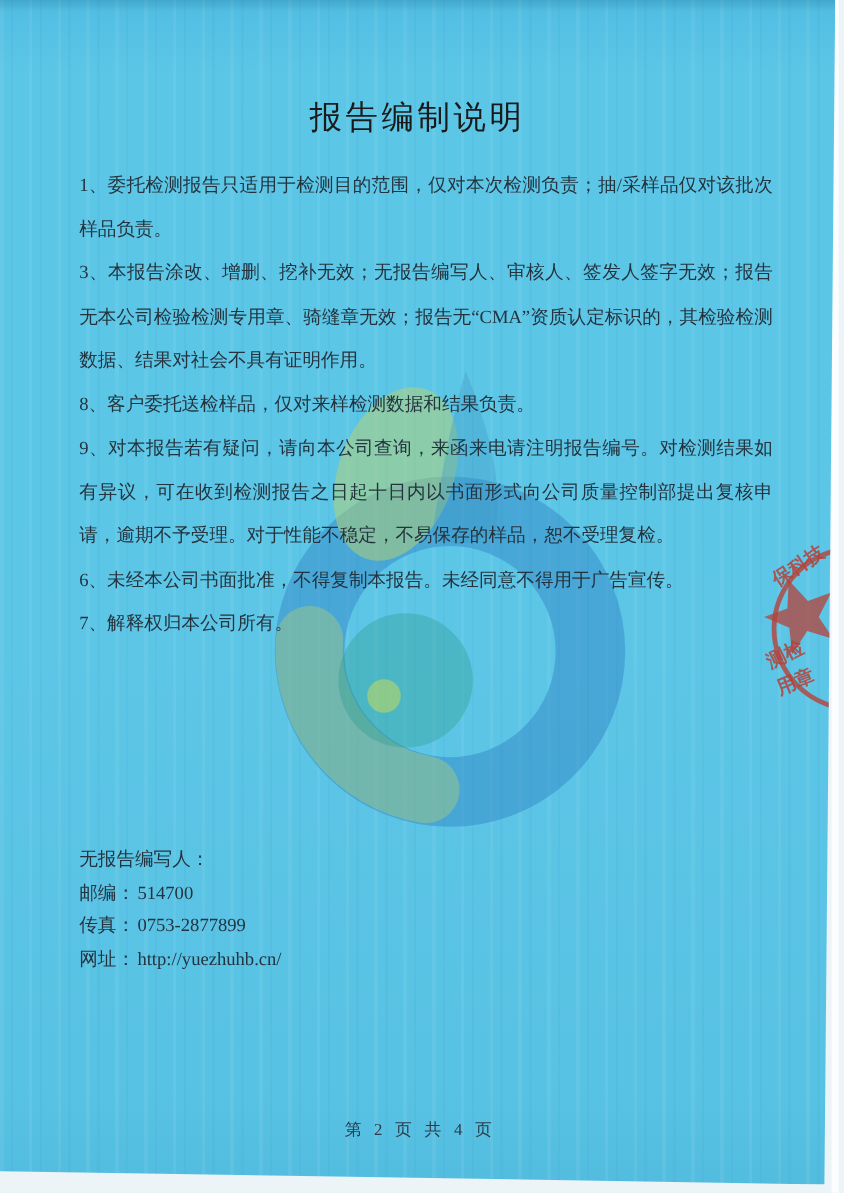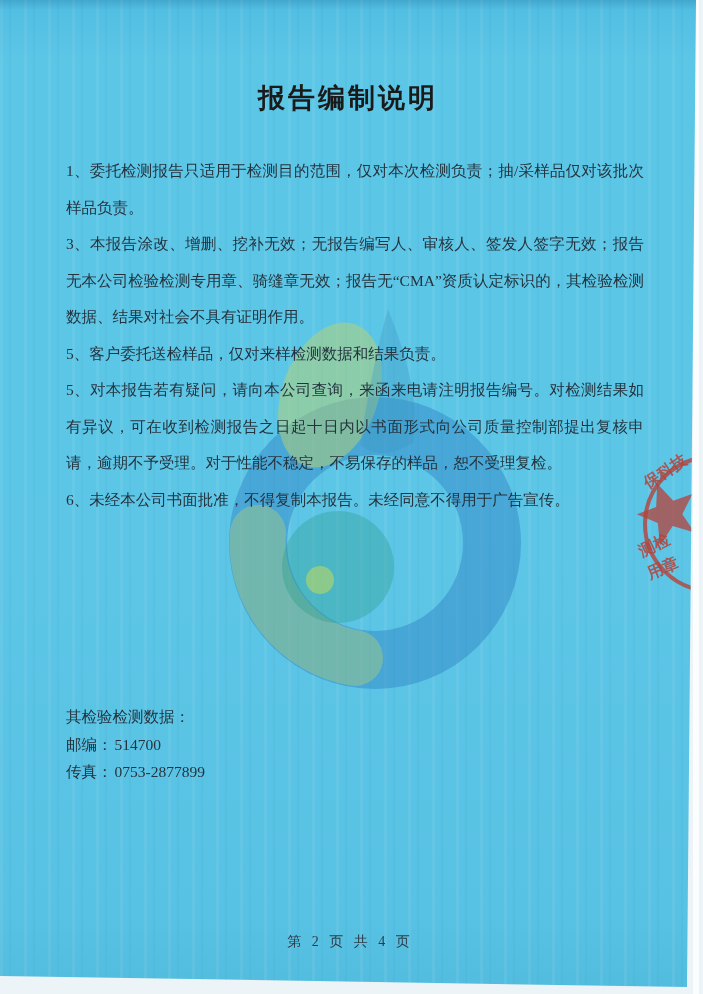--- a/index.html
+++ b/index.html
@@ -25,24 +25,24 @@
   }
   .page::after{ 
     content:"";position:absolute;left:0;right:0;top:0;height:10px;
     background:linear-gradient(180deg,rgba(20,90,130,0.22),rgba(20,90,130,0));
     pointer-events:none;
   }
   .watermark{position:absolute;left:170px;top:295px;width:400px;height:430px;}
   .doc-title{
     position:absolute;left:0;top:80px;width:696px;text-align:center;
     font-family:"Liberation Sans","DejaVu Sans",sans-serif;
-    font-weight:700;font-size:27px;letter-spacing:3px;color:#1a1a1a;
+    font-weight:400;font-size:27px;letter-spacing:3px;color:#1a1a1a;
   }
   .notes{
-    position:absolute;left:66px;top:153px;width:578px;
+    position:absolute;left:66px;top:137px;width:578px;
     font-size:15.5px;line-height:36.5px;color:#24343f;
     text-align:justify;
   }
   .notes p{margin:0;}
   .contact{
     position:absolute;left:66px;top:703px;width:560px;
     font-size:15.5px;line-height:27.7px;color:#24343f;
   }
   .contact .row{white-space:nowrap;}
   .contact .lbl{margin-right:2px;}
@@ -70,32 +70,36 @@
     <path d="M218,14 C236,60 250,105 243,148 C222,160 205,162 190,150 C198,100 206,55 218,14 Z" fill="#3b98c2" opacity="0.35"></path>
     <circle cx="168" cy="272" r="56" fill="#2f9e8f" opacity="0.38"></circle>
     <circle cx="150" cy="285" r="14" fill="#cede52" opacity="0.5"></circle>
   </svg>
 
   <div class="doc-title">报告编制说明</div>
 
   <div class="notes">
     <p>1、委托检测报告只适用于检测目的范围，仅对本次检测负责；抽/采样品仅对该批次样品负责。</p>
     <p>3、本报告涂改、增删、挖补无效；无报告编写人、审核人、签发人签字无效；报告无本公司检验检测专用章、骑缝章无效；报告无“CMA”资质认定标识的，其检验检测数据、结果对社会不具有证明作用。</p>
-    <p>5、客户委托送检样品，仅对来样检测数据和结果负责。</p>
-    <p>5、对本报告若有疑问，请向本公司查询，来函来电请注明报告编号。对检测结果如有异议，可在收到检测报告之日起十日内以书面形式向公司质量控制部提出复核申请，逾期不予受理。对于性能不稳定，不易保存的样品，恕不受理复检。</p>
+    <p>8、客户委托送检样品，仅对来样检测数据和结果负责。</p>
+    <p>9、对本报告若有疑问，请向本公司查询，来函来电请注明报告编号。对检测结果如有异议，可在收到检测报告之日起十日内以书面形式向公司质量控制部提出复核申请，逾期不予受理。对于性能不稳定，不易保存的样品，恕不受理复检。</p>
     <p>6、未经本公司书面批准，不得复制本报告。未经同意不得用于广告宣传。</p>
+    <p>7、解释权归本公司所有。</p>
   </div>
 
   <div class="contact">
-    <div class="row">其检验检测数据：</div>
+    <div class="row">无报告编写人：</div>
     <div class="row">
       <span class="lbl">邮编：</span><span>514700</span>
     </div>
     <div class="row">
       <span class="lbl">传真：</span><span>0753-2877899</span>
+    </div>
+    <div class="row">
+      <span class="lbl">网址：</span><span>http://yuezhuhb.cn/</span>
     </div>
   </div>
 
   <div class="page-footer">第 2 页 共 4 页</div>
 
   <svg class="stamp" viewBox="0 0 86 175" aria-hidden="true">
     <circle cx="104" cy="87" r="67" fill="none" stroke="#b5423a" stroke-width="4" opacity="0.8"></circle>
     <path transform="translate(60,76) rotate(-20) scale(1.25)" d="M0,-25 L7.3,-7.7 L23.8,-7.7 L10.4,4.8 L14.7,22 L0,11 L-14.7,22 L-10.4,4.8 L-23.8,-7.7 L-7.3,-7.7 Z" fill="#b5423a" opacity="0.75"></path>
     <text x="40" y="52" transform="rotate(-33 40 52)">保科技</text>
     <text x="34" y="120" transform="rotate(-26 34 120)">测检</text>

